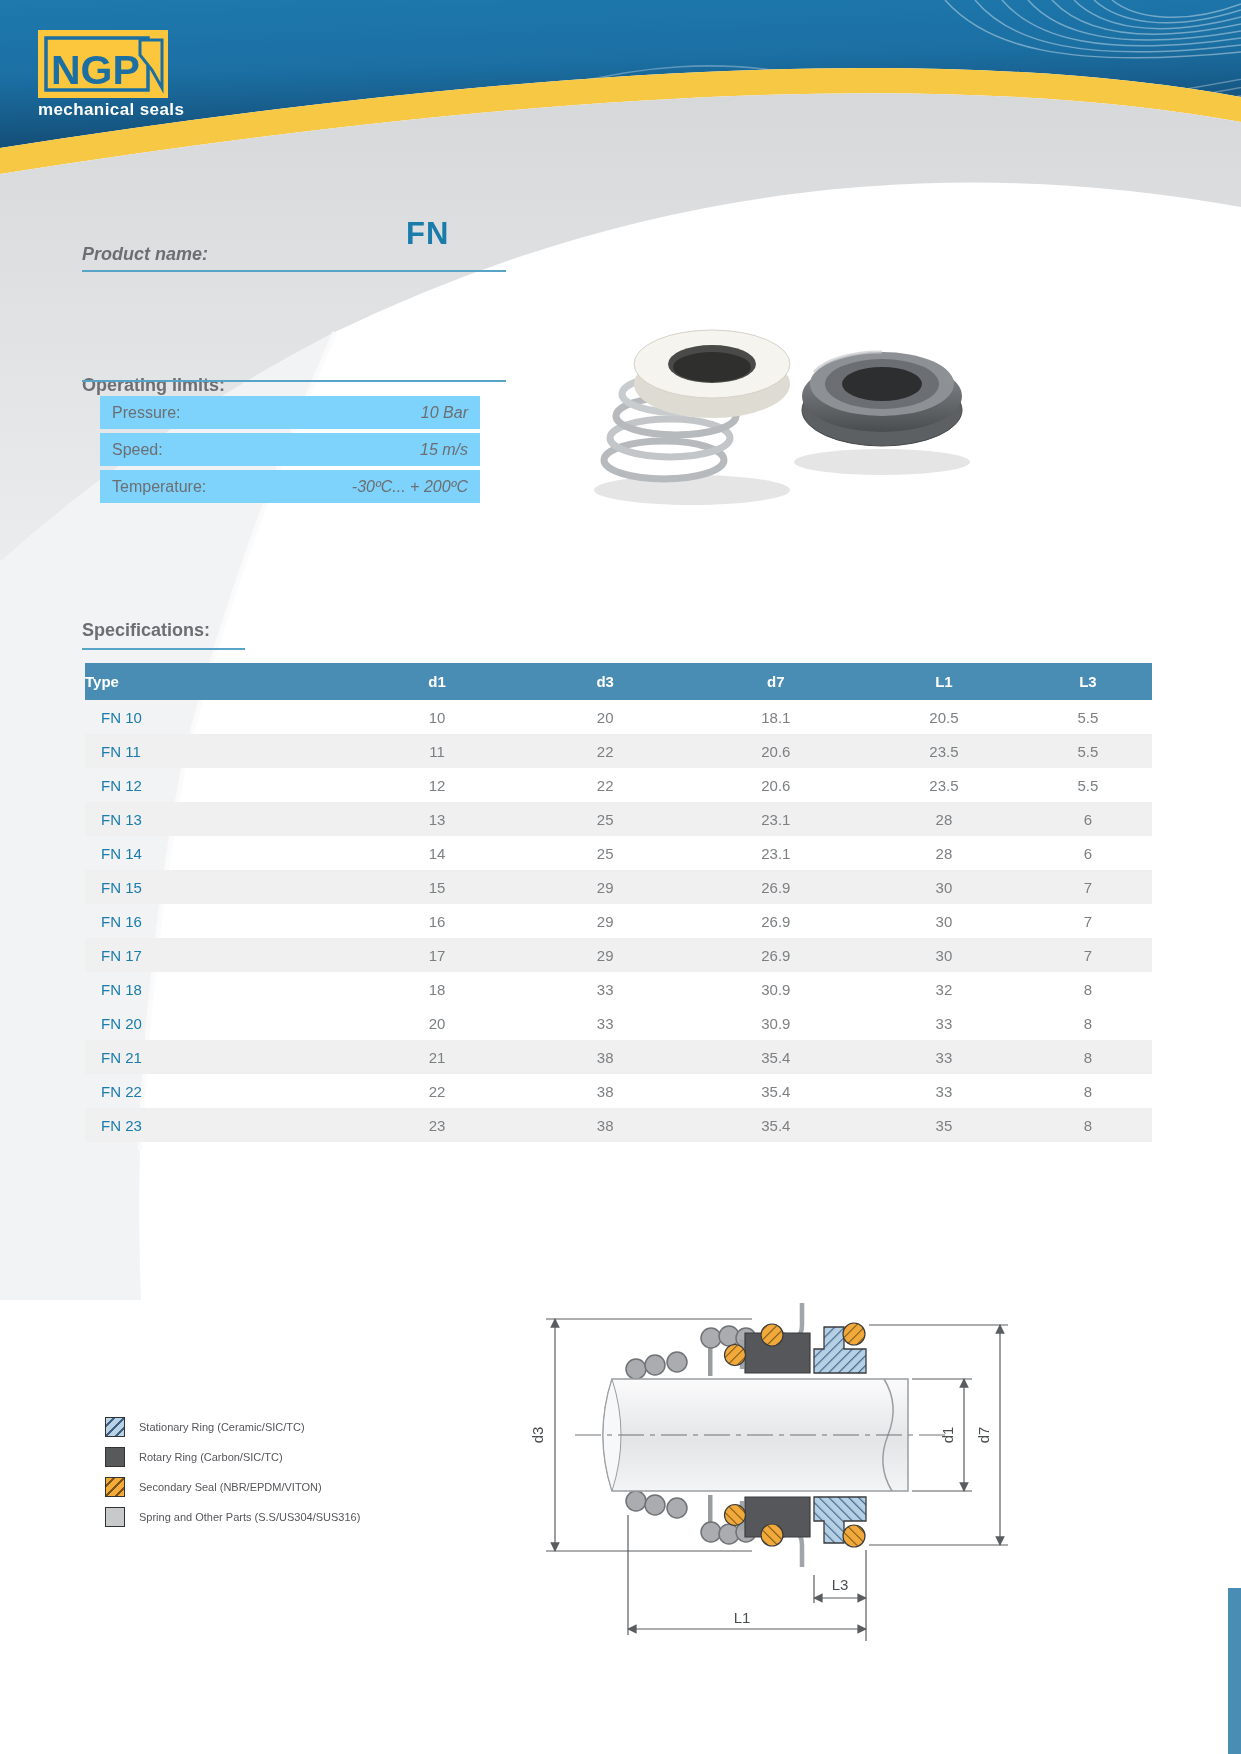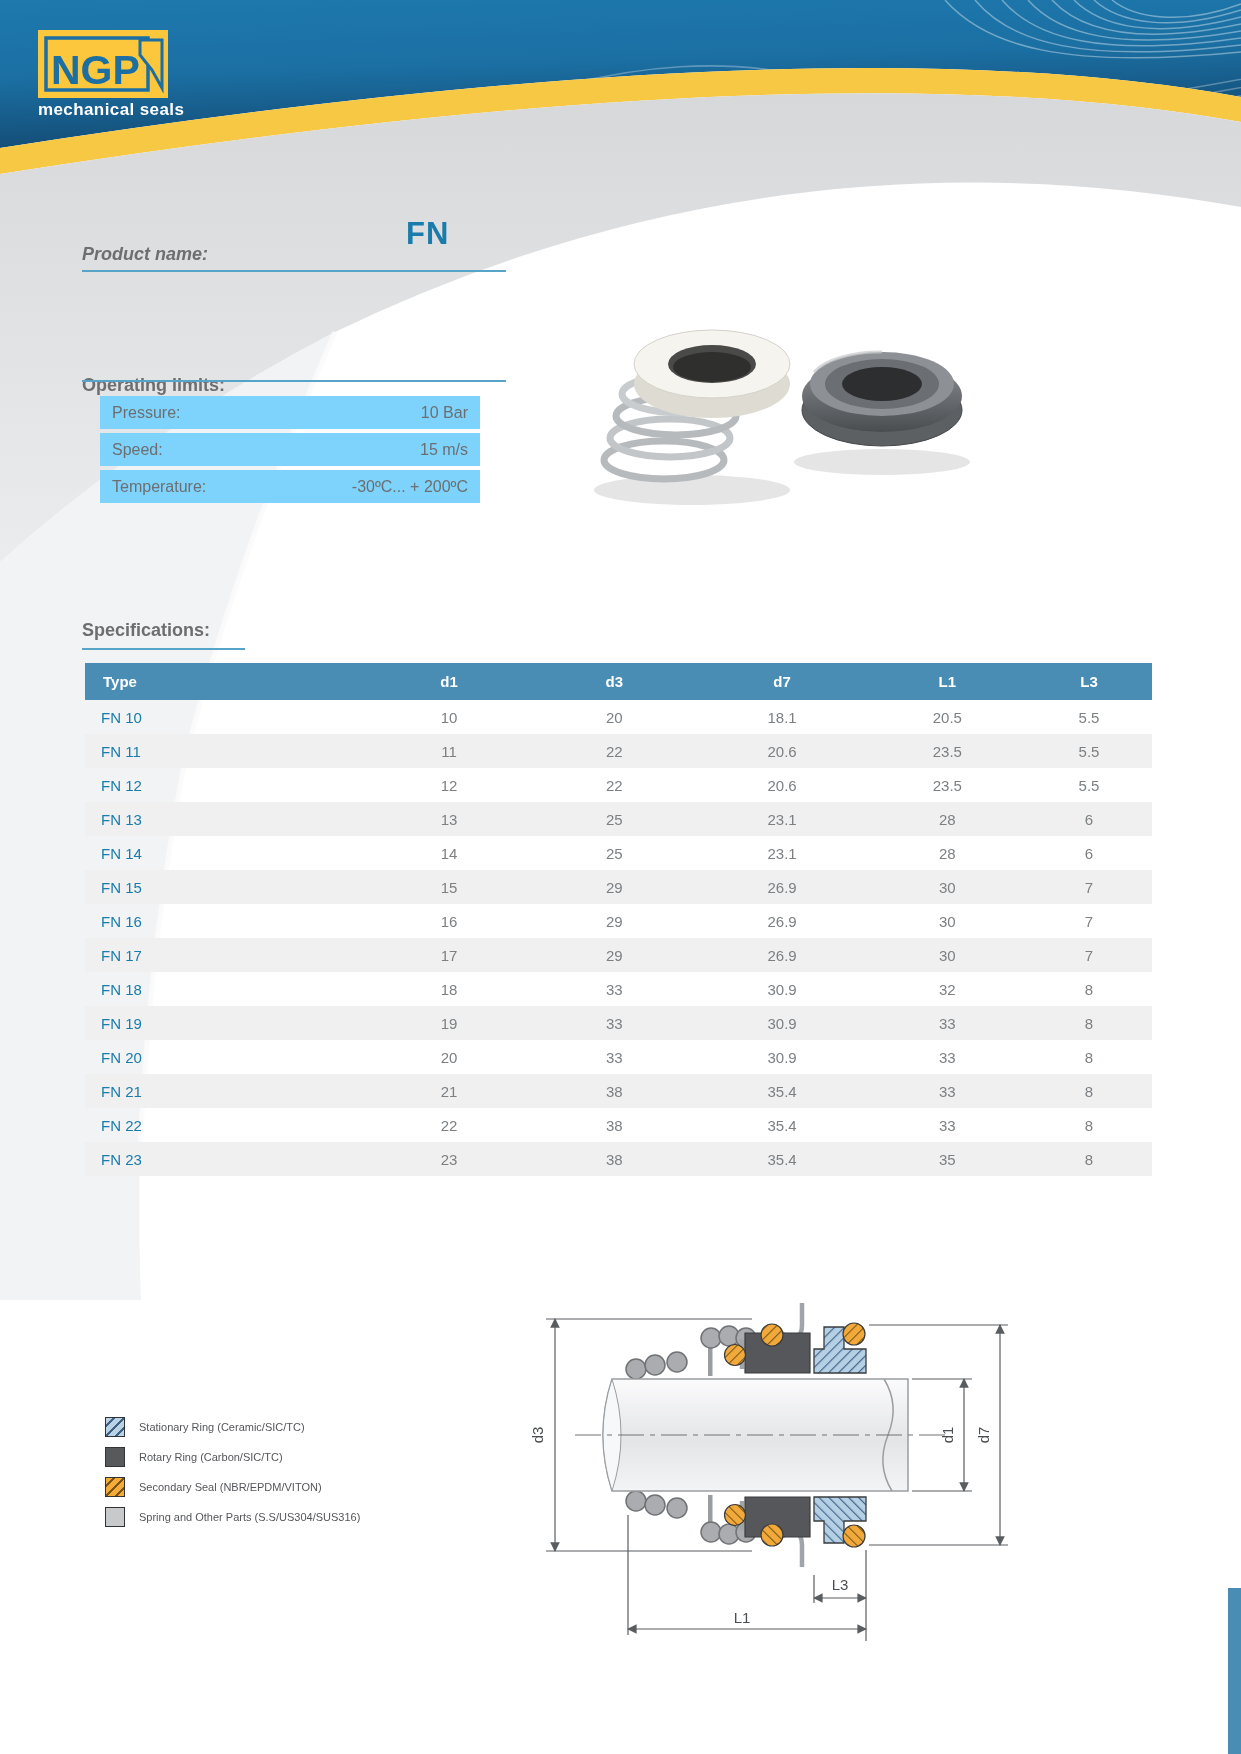--- a/index.html
+++ b/index.html
@@ -18,28 +18,28 @@
 
   .fn-title{position:absolute;left:406px;top:216px;color:#1a7cab;
             font-size:31px;font-weight:bold;letter-spacing:1px;}
 
   
   .op-rows{position:absolute;left:100px;top:396px;width:380px;}
   .op-row{background:#7dd3fc;height:33px;margin-bottom:4px;display:flex;
           align-items:center;justify-content:space-between;
           color:#6d6e71;font-size:16px;}
   .op-row .lbl{padding-left:12px;}
-  .op-row .val{padding-right:12px;}
+  .op-row .val{padding-right:12px;font-style:italic;}
 
   
   .spec-table{position:absolute;left:85px;top:663px;width:1067px;border-collapse:collapse;
               table-layout:fixed;}
   .spec-table th{background:#4a8db4;color:#ffffff;font-size:15px;font-weight:bold;
                  height:37px;text-align:center;padding:0;}
-  .spec-table th.type{text-align:left;padding-left:18px;}
+  .spec-table th.type{text-align:left;}
   .spec-table td{height:34px;text-align:center;font-size:15px;color:#7d8083;padding:0;}
   .spec-table td.type{text-align:left;padding-left:16px;color:#1a7cab;font-weight:normal;}
   .spec-table tr.alt td{background:#f0f0f1;}
   .c0{width:25%;} .c1{width:16%;} .c2{width:15.5%;} .c3{width:16.5%;} .c4{width:15%;} .c5{width:12%;}
 
   
   .legend{position:absolute;left:105px;top:1416px;}
   .legend-item{display:flex;align-items:center;height:21px;margin-bottom:9px;}
   .sw{width:20px;height:20px;border:1.5px solid #323335;box-sizing:border-box;margin-right:14px;}
   .sw-stationary{background:repeating-linear-gradient(135deg,#b9d2e6 0 4.5px,#3f6184 4.5px 7px);}
@@ -239,28 +239,20 @@
       <td>26.9</td>
       <td>30</td>
       <td>7</td>
     </tr>
         <tr>
       <td class="type">FN 18</td>
       <td>18</td>
       <td>33</td>
       <td>30.9</td>
       <td>32</td>
-      <td>8</td>
-    </tr>
-        <tr class="alt">
-      <td class="type">FN 19</td>
-      <td>19</td>
-      <td>33</td>
-      <td>30.9</td>
-      <td>33</td>
       <td>8</td>
     </tr>
         <tr>
       <td class="type">FN 20</td>
       <td>20</td>
       <td>33</td>
       <td>30.9</td>
       <td>33</td>
       <td>8</td>
     </tr>

